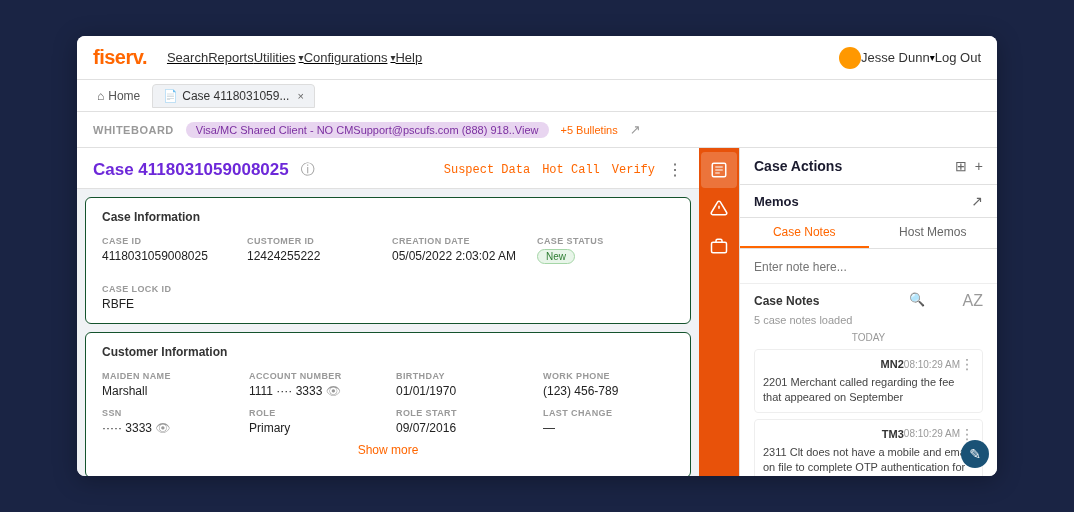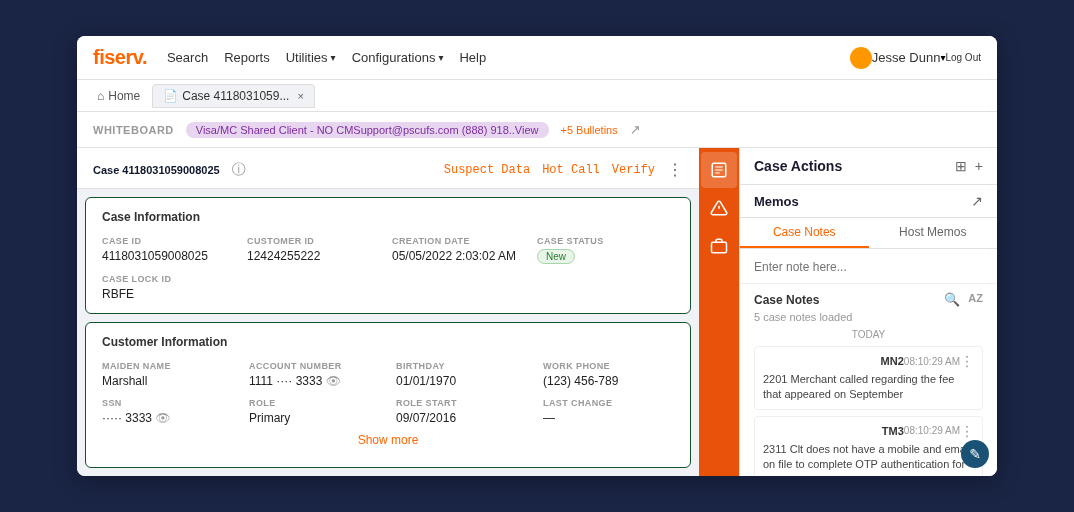--- a/index.html
+++ b/index.html
@@ -36,22 +36,22 @@
     .logo {
       font-size: 20px;
       font-weight: 700;
       color: #ff6600;
       margin-right: 20px;
       letter-spacing: -0.5px;
     }
     .nav-links {
       display: flex;
       align-items: flex-end;
-      gap: 16px;
       flex: 1;
+      text-decoration: underline;
     }
     .nav-link {
       font-size: 13px;
       color: #333;
       cursor: pointer;
       display: flex;
       align-items: center;
       gap: 3px;
     }
     .nav-right {
@@ -65,21 +65,21 @@
       background: #ff9800;
       border-radius: 50%;
       display: inline-block;
     }
     .user-name {
       font-size: 13px;
       color: #333;
       cursor: pointer;
     }
     .logout-btn {
-      font-size: 10px;
+      font-size: 13px;
       color: #333;
       cursor: pointer;
     }
     
     .tab-bar {
       background: #fff;
       height: 32px;
       display: flex;
       align-items: center;
       padding: 0 12px;
@@ -165,23 +165,23 @@
     
     .case-header {
       background: #fff;
       padding: 12px 16px 8px;
       border-bottom: 1px solid #e0e0e0;
       display: flex;
       align-items: center;
       gap: 12px;
     }
     .case-title {
-      font-size: 11px;
-      font-weight: 600;
-      color: #0f172a;
+      font-size: 17px;
+      font-weight: 600;
+      color: #6d28d9;
     }
     .case-info-icon {
       color: #999;
       font-size: 14px;
       cursor: pointer;
     }
     .case-actions-row {
       margin-left: auto;
       display: flex;
       align-items: center;
@@ -221,21 +221,21 @@
     }
     .info-card-title {
       font-size: 12px;
       font-weight: 600;
       color: #333;
       margin-bottom: 12px;
     }
     .info-grid {
       display: grid;
       grid-template-columns: repeat(4, 1fr);
-      gap: 10px 8px;
+      gap: 20px 8px;
     }
     .info-field label {
       display: block;
       font-size: 9px;
       color: #999;
       font-weight: 600;
       letter-spacing: 0.4px;
       margin-bottom: 3px;
       text-transform: uppercase;
     }
@@ -631,21 +631,21 @@
       <div class="note-input">
         <input type="text" placeholder="Enter note here..." style="">
       </div>
 
       <div class="right-scroll">
         <div class="case-notes-section">
           <div class="case-notes-header">
             <span class="case-notes-title">Case Notes</span>
             <div class="case-notes-icons">
               <span>🔍</span>
-              <span style="font-size:11px;font-weight:700;">AZ</span>
+              <span style="font-size:16px;font-weight:400;margin-left:29px;">AZ</span>
             </div>
           </div>
           <div class="notes-loaded">5 case notes loaded</div>
           <div class="date-divider">TODAY</div>
 
           <div class="note-item">
             <div class="note-item-header">
               <span class="note-author">MN2</span>
               <span class="note-time">08:10:29 AM</span>
               <span class="note-more">⋮</span>

